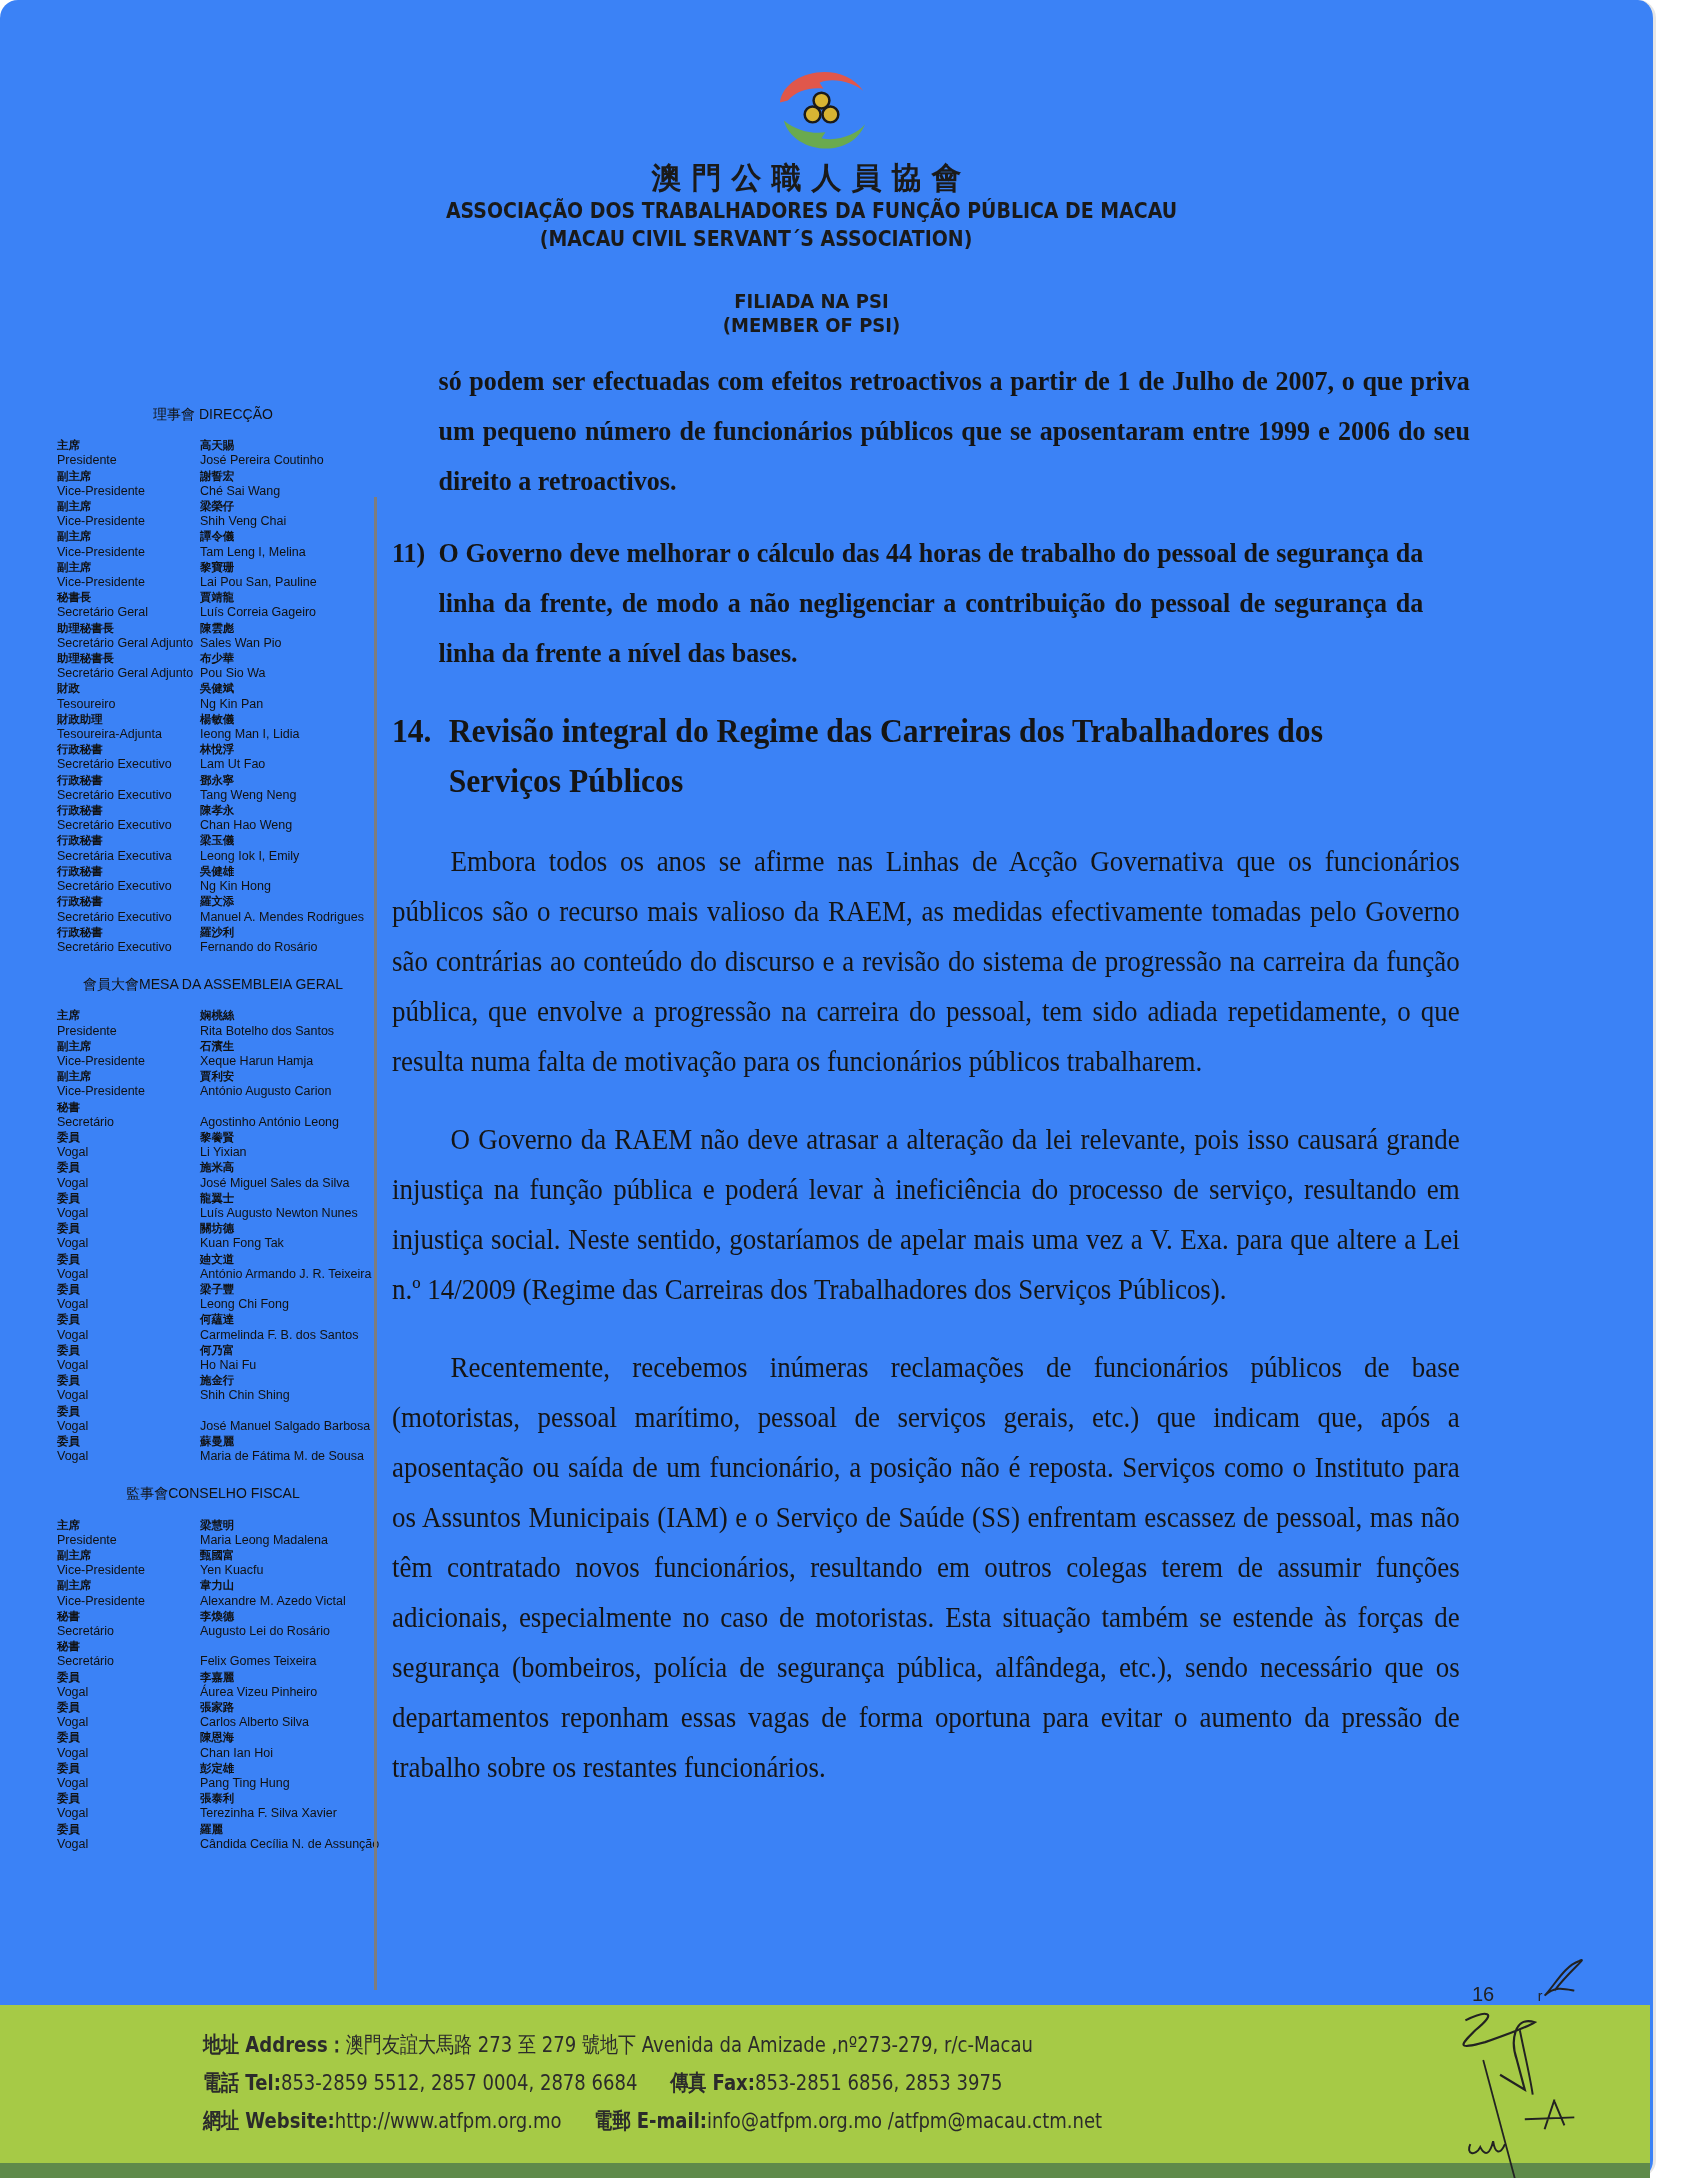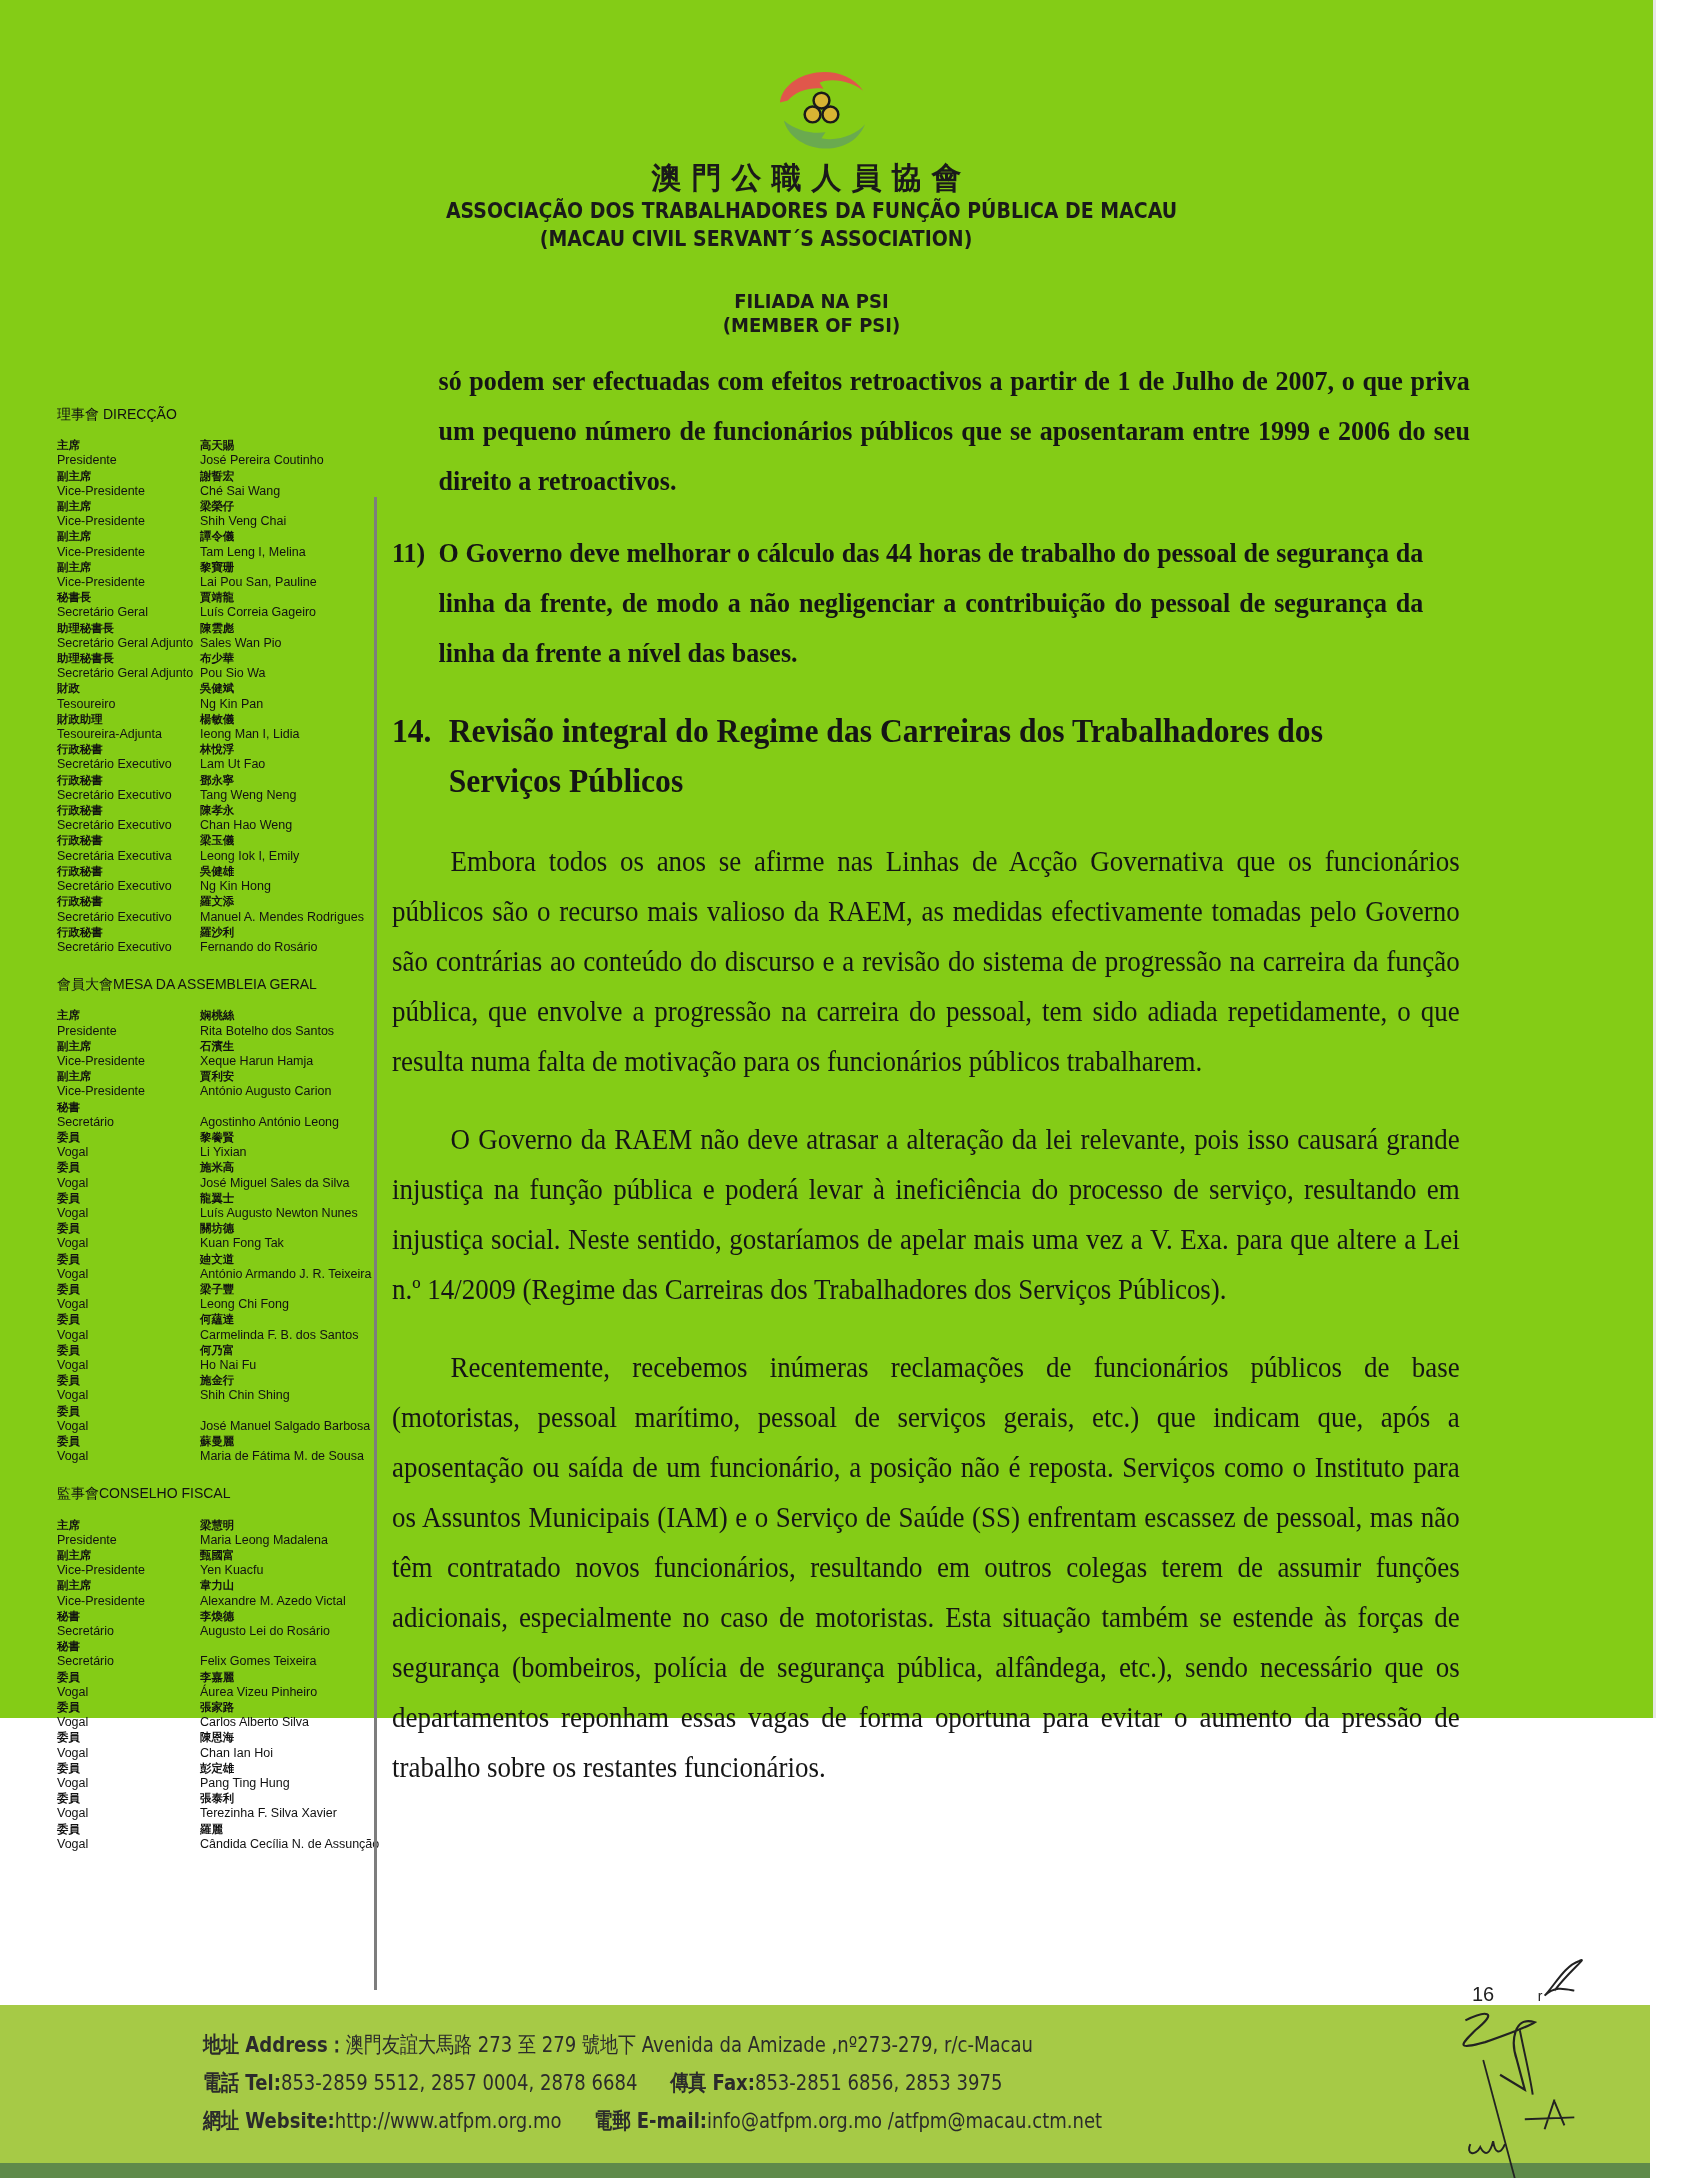--- a/index.html
+++ b/index.html
@@ -1,33 +1,33 @@
 <!DOCTYPE html>
 <html><head>
 <meta charset="utf-8">
 <style>
   html, body { margin: 0; padding: 0; background: #ffffff; }
   body { width: 1683px; height: 2178px; position: relative; overflow: hidden; color: #111; }
-  .page { position: absolute; left: 0; top: 0; width: 1653px; height: 1718px; background: #84cc16; border-right: 3px solid #e6e6e6; }
+  .page { position: absolute; left: 0; top: 0; width: 1653px; height: 2178px; background: #3b82f6; border-right: 3px solid #e6e6e6; border-radius: 18px; }
 
   
   .logo { position: absolute; left: 762px; top: 61px; width: 119px; height: 99px; }
   .hdr { position: absolute; left: 376px; width: 871px; text-align: center; font-family: "DejaVu Sans", sans-serif; font-weight: bold; color: #1a1a1a; }
   .hdr-zh { top: 158px; font-size: 30px; letter-spacing: 10px; }
   .hdr-pt { top: 198px; font-size: 22px; transform: scaleX(0.86); transform-origin: center; white-space: nowrap; }
   .hdr-en { top: 226px; font-size: 22px; transform: scaleX(0.86); transform-origin: center; white-space: nowrap; padding-right: 129px; box-sizing: border-box; }
   .hdr-zh2 { top: 253px; font-size: 28px; letter-spacing: 1px; }
   .hdr-psi1 { top: 289px; font-size: 20px; transform: scaleX(0.9); }
   .hdr-psi2 { top: 313px; font-size: 20px; transform: scaleX(0.9); }
 
   
   .sidebar { position: absolute; left: 57px; top: 391px; width: 312px; font-family: "Liberation Sans", sans-serif; font-size: 12.5px; line-height: 15.2px; color: #111; }
   .sb-title { text-align: center; font-size: 14px; line-height: 17px; }
   .sb-title .zh { font-weight: bold; letter-spacing: 3px; }
-  .sb-section { text-align: left; font-size: 14px; margin: 16px 0 16px 0; }
+  .sb-section { text-align: center; font-size: 14px; margin: 16px 0 16px 0; }
   .sb-row { display: flex; }
   .sb-role { width: 143px; flex: none; white-space: nowrap; overflow: visible; }
   .sb-name { flex: 1; white-space: nowrap; }
   .zhline { font-weight: bold; font-size: 11.4px; }
   .divider { position: absolute; left: 374px; top: 497px; width: 3px; height: 1493px; background: #7d7d7d; }
 
   
   .main { position: absolute; left: 392px; top: 356px; width: 1079px; font-family: "Liberation Serif", serif; color: #151515; }
   .main p { margin: 0; text-align: justify; }
   .bold-p { font-weight: bold; font-size: 28px; line-height: 50px; padding-left: 50px; transform: scaleX(0.93); transform-origin: left; width: 1109px; }

